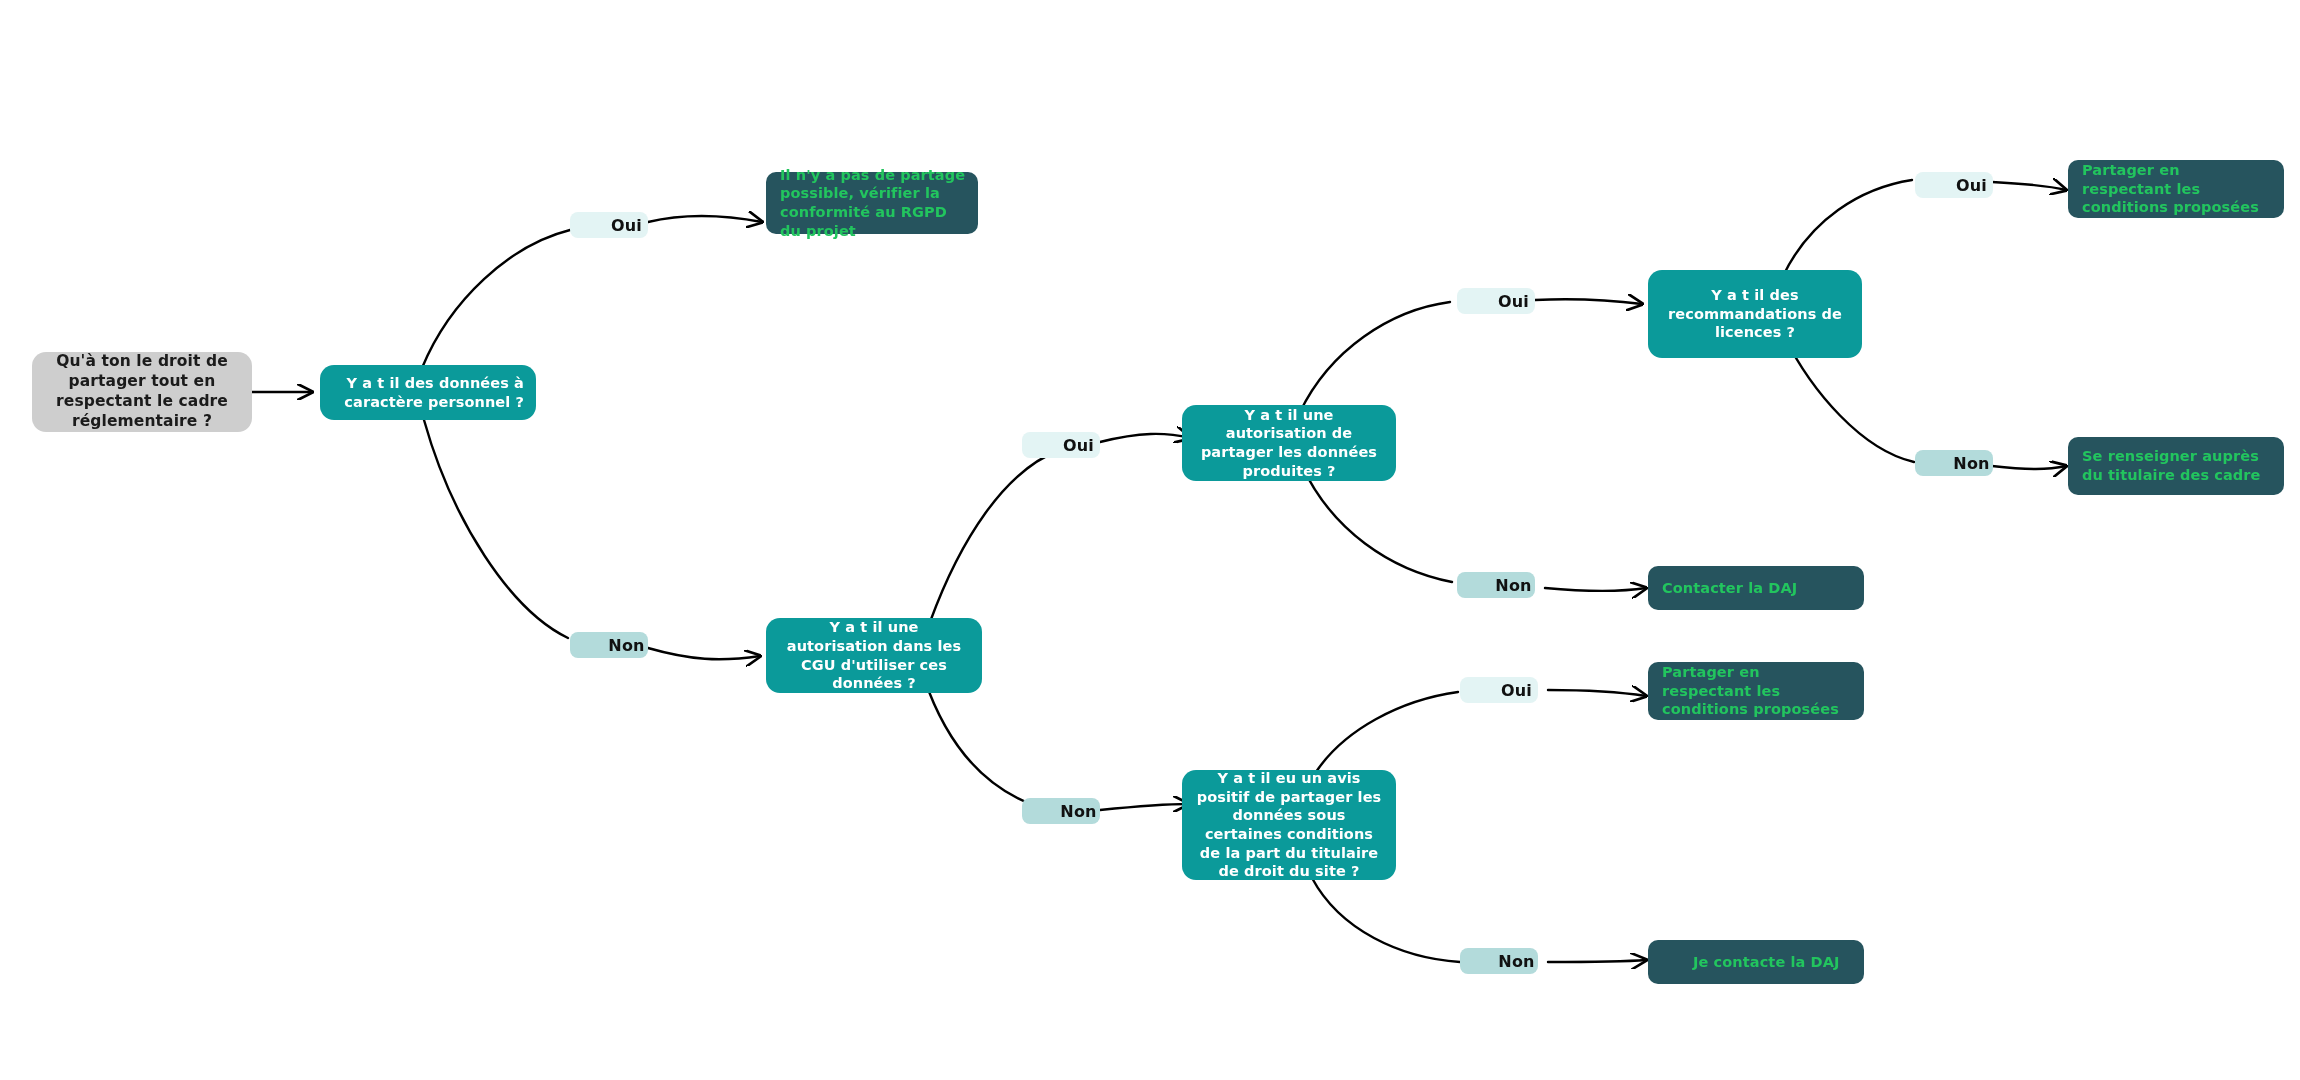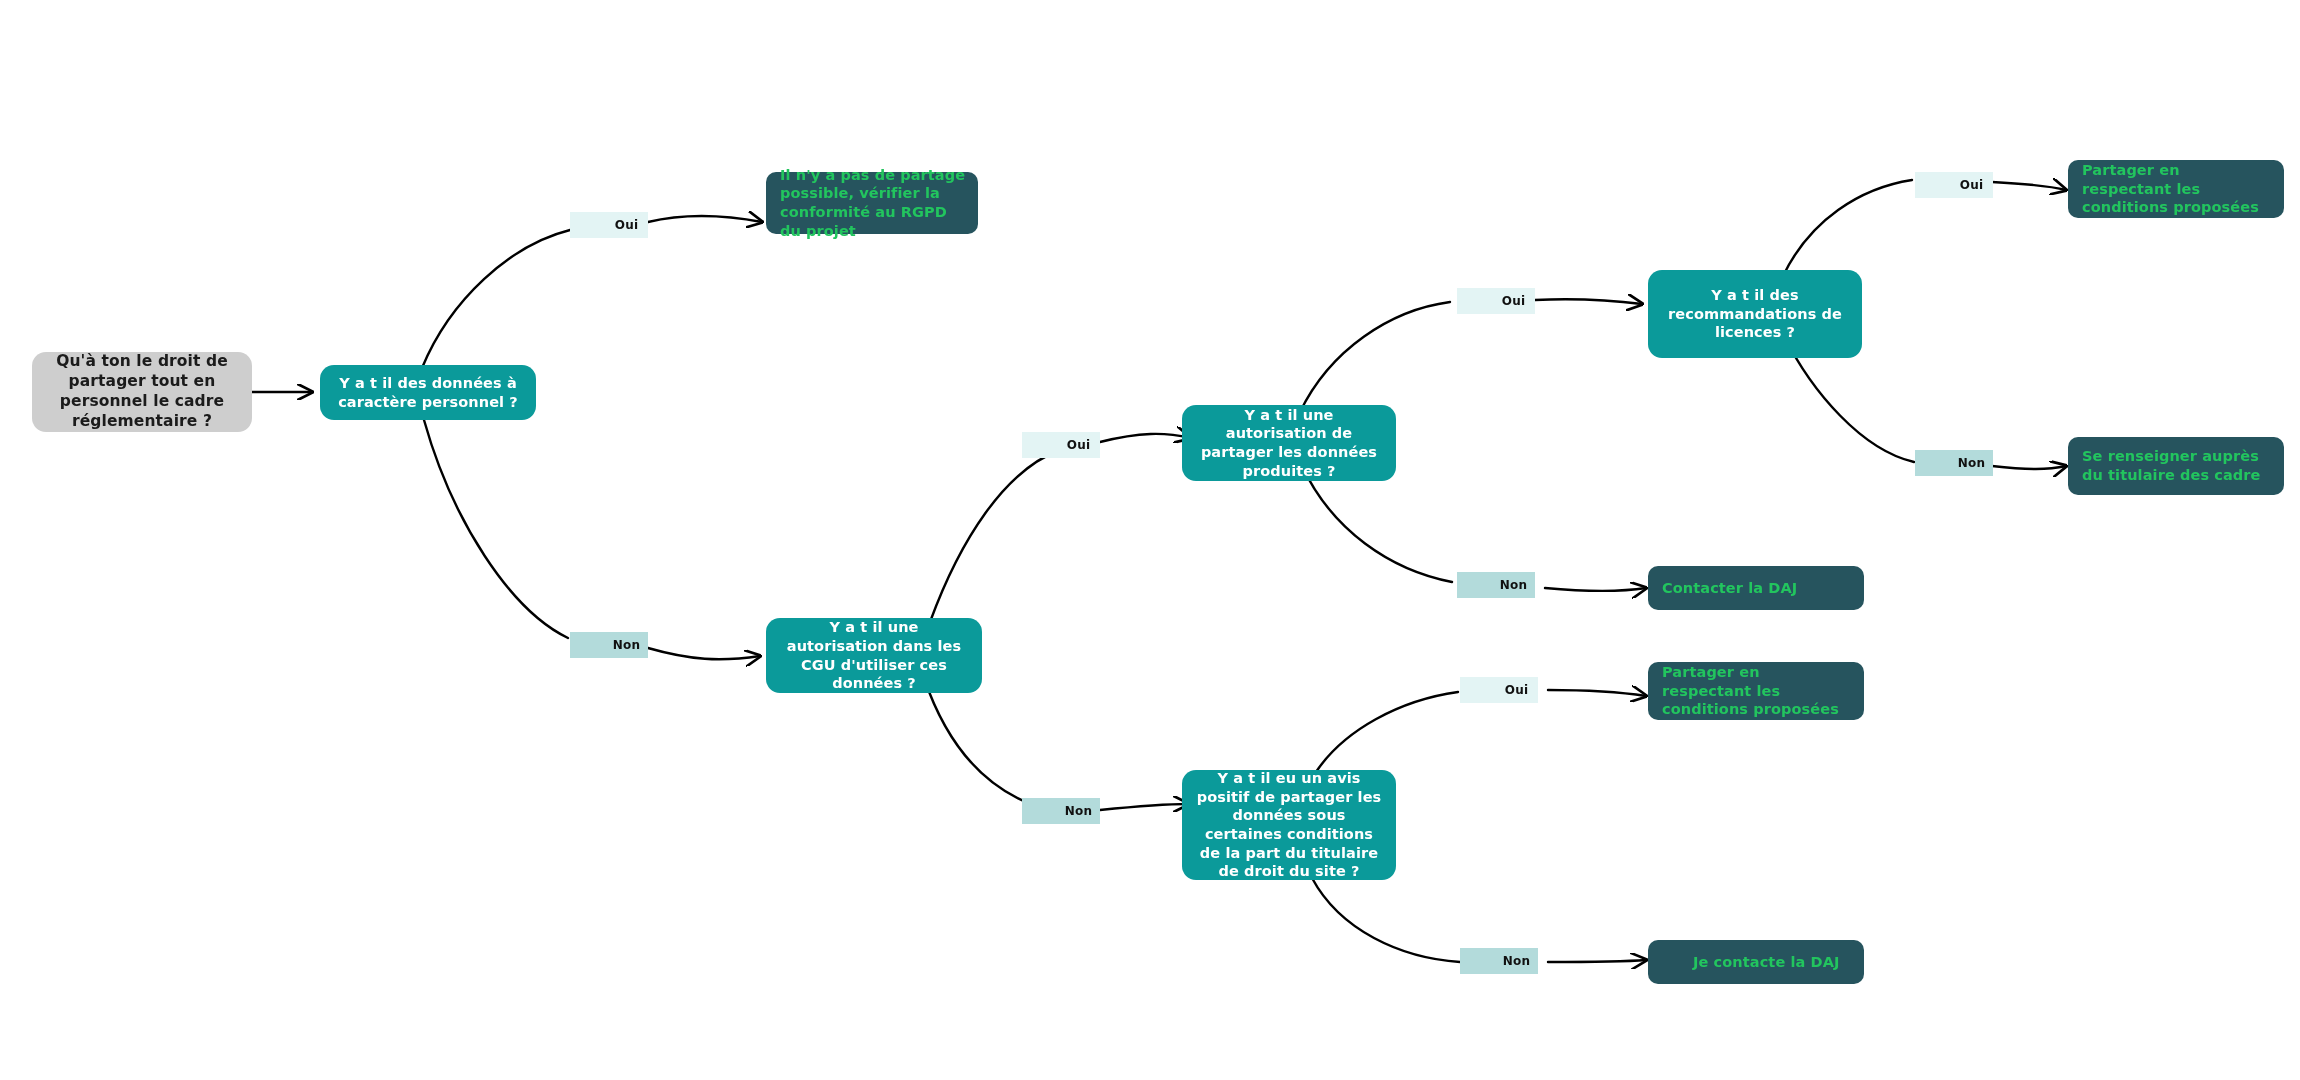--- a/index.html
+++ b/index.html
@@ -72,24 +72,24 @@
     padding-left: 14px;
     padding-right: 12px;
   }
   
   .edge-label {
     position: absolute;
     box-sizing: border-box;
     display: flex;
     align-items: center;
     justify-content: center;
-    font-size: 12px;
+    font-size: 16px;
     font-weight: 700;
     color: #111111;
-    border-radius: 0;
+    border-radius: 8px;
     letter-spacing: 0.2px;
     padding-left: 35px;
   }
   .edge-label.yes { background: #e3f4f4; }
   .edge-label.no  { background: #b3dbdb; }
 </style>
 </head>
 <body>
 
 <div id="canvas">
@@ -140,24 +140,24 @@
 
       <path d="M 1548 690 C 1590 690 1620 692 1646 696" marker-end="url(#ah)"></path>
 
       <path d="M 1312 878 C 1340 930 1400 958 1460 962"></path>
 
       <path d="M 1548 962 C 1592 962 1620 962 1646 960" marker-end="url(#ah)"></path>
     </g>
   </svg>
 
   <div class="node start" style="left:32px; top:352px; width:220px; height:80px;">
-    <span class="txt">Qu'à ton le droit de partager tout en personnel le cadre réglementaire ?</span>
-  </div>
-
-  <div class="node decision" style="left:320px; top:365px; width:216px; height:55px;">
+    <span class="txt">Qu'à ton le droit de partager tout en respectant le cadre réglementaire ?</span>
+  </div>
+
+  <div class="node decision" style="left:320px; top:365px; width:216px; height:55px;text-align:right;">
     <span class="txt">Y a t il des données à caractère personnel ?</span>
   </div>
 
   <div class="node terminal" style="left:766px; top:172px; width:212px; height:62px;">
     <span class="txt">Il n'y a pas de partage possible, vérifier la conformité au RGPD du projet</span>
   </div>
 
   <div class="node decision" style="left:766px; top:618px; width:216px; height:75px;">
     <span class="txt">Y a t il une autorisation dans les CGU d'utiliser ces données ?</span>
   </div>

